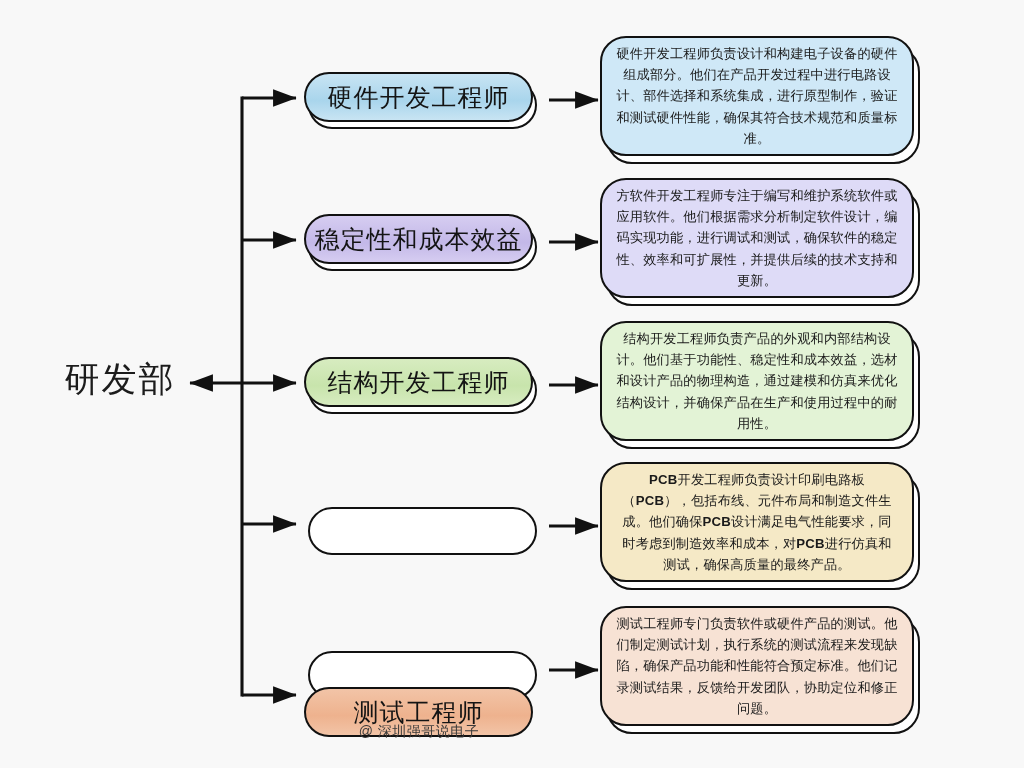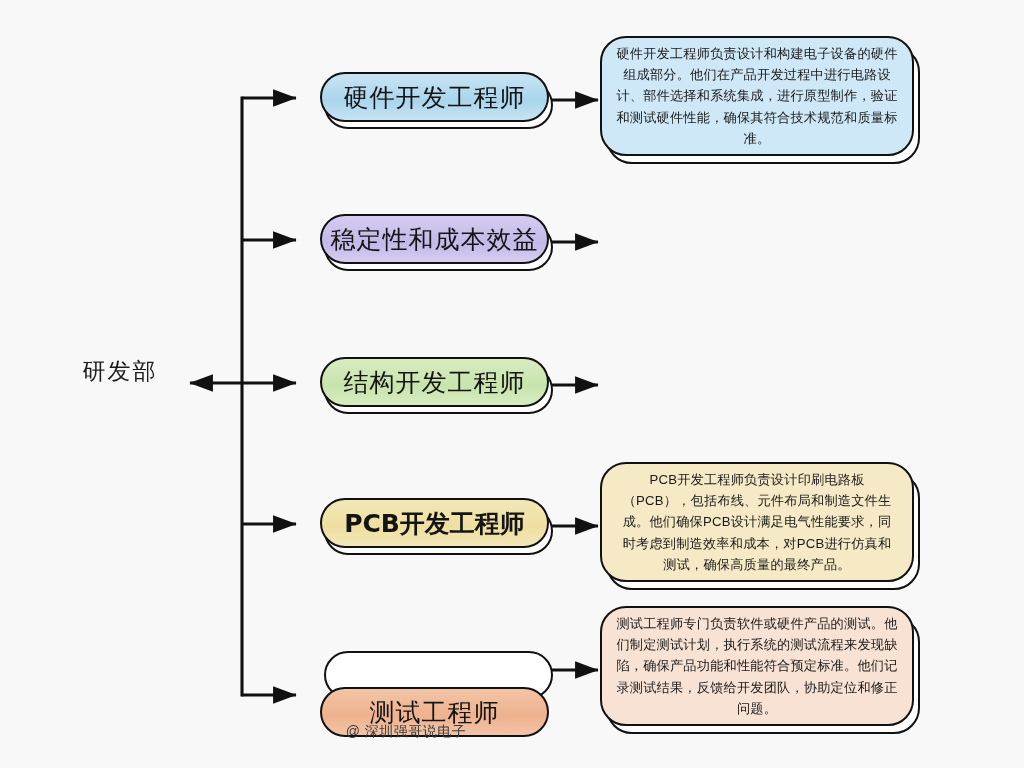--- a/index.html
+++ b/index.html
@@ -21,41 +21,41 @@
     height: 768px;
   }
 
   
   .root-label {
     position: absolute;
     left: 50px;
     top: 358px;
     width: 140px;
     text-align: center;
-    font-size: 23px;
+    font-size: 35px;
     color: #1c1c1c;
     letter-spacing: 2px;
     line-height: 1.2;
     white-space: nowrap;
   }
 
   
   .connectors {
     position: absolute;
     left: 0;
     top: 0;
     width: 1024px;
     height: 768px;
     pointer-events: none;
   }
 
   
   .node {
     position: absolute;
-    left: 320px;
+    left: 304px;
     width: 233px;
     height: 57px;
   }
   .node .pill-shadow {
     position: absolute;
     left: 4px;
     top: 9px;
     width: 229px;
     height: 48px;
     border: 2.6px solid #111;
@@ -124,33 +124,34 @@
   }
   .desc .box-text {
     font-size: 13.2px;
     line-height: 1.62;
     color: #1a1a1a;
     text-align: center;
     letter-spacing: 0.2px;
     text-align-last: center;
   }
   .desc .box-text b {
-    font-weight: normal;
+    font-weight: bold;
   }
 
   
   .watermark {
     position: absolute;
     left: 0;
     top: 723px;
     width: 812px;
     text-align: center;
     font-size: 14px;
     color: #3a3a3a;
     letter-spacing: 0.5px;
+    padding-left: 13px;
   }
 </style>
 </head>
 <body style="background: rgb(248, 248, 248);">
 
 <div id="canvas">
 
   <div class="root-label">研发部</div>
 
   <svg class="connectors" viewBox="0 0 1024 768" width="1024" height="768">
@@ -194,33 +195,42 @@
       <span class="box-text">硬件开发工程师负责设计和构建电子设备的硬件组成部分。他们在产品开发过程中进行电路设计、部件选择和系统集成，进行原型制作，验证和测试硬件性能，确保其符合技术规范和质量标准。</span>
     </div>
   </div>
 
   <div class="node" style="top:214px">
     <div class="pill-shadow"></div>
     <div class="pill" style="background: linear-gradient(rgb(214, 205, 241) 0%, rgb(195, 184, 232) 58%, rgb(214, 205, 241) 100%);">
       <span class="pill-text">稳定性和成本效益</span>
     </div>
   </div>
+  <div class="desc" style="top:178px">
+    <div class="box-shadow"></div>
+    <div class="box" style="background: rgb(222, 219, 247);">
+      <span class="box-text">方软件开发工程师专注于编写和维护系统软件或应用软件。他们根据需求分析制定软件设计，编码实现功能，进行调试和测试，确保软件的稳定性、效率和可扩展性，并提供后续的技术支持和更新。</span>
+    </div>
+  </div>
 
   <div class="node" style="top:357px">
     <div class="pill-shadow"></div>
     <div class="pill" style="background: linear-gradient(rgb(215, 236, 192) 0%, rgb(200, 228, 172) 58%, rgb(215, 236, 192) 100%);">
       <span class="pill-text">结构开发工程师</span>
     </div>
   </div>
+  <div class="desc" style="top:321px">
+    <div class="box-shadow"></div>
+    <div class="box" style="background: rgb(227, 243, 214);">
+      <span class="box-text">结构开发工程师负责产品的外观和内部结构设计。他们基于功能性、稳定性和成本效益，选材和设计产品的物理构造，通过建模和仿真来优化结构设计，并确保产品在生产和使用过程中的耐用性。</span>
+    </div>
+  </div>
 
   <div class="node heavy" style="top:498px">
     <div class="pill-shadow"></div>
-    <div class="pill" style="background: linear-gradient(rgb(242, 231, 184) 0%, rgb(238, 223, 160) 58%, rgb(242, 231, 184) 100%);">
-      <span class="pill-text">PCB开发工程师</span>
-    </div>
   </div>
   <div class="desc" style="top:462px">
     <div class="box-shadow"></div>
     <div class="box" style="background: rgb(245, 233, 198);">
       <span class="box-text"><b>PCB</b>开发工程师负责设计印刷电路板（<b>PCB</b>），包括布线、元件布局和制造文件生成。他们确保<b>PCB</b>设计满足电气性能要求，同时考虑到制造效率和成本，对<b>PCB</b>进行仿真和测试，确保高质量的最终产品。</span>
     </div>
   </div>
 
   <div class="node" style="top:642px">
     <div class="pill-shadow"></div>

